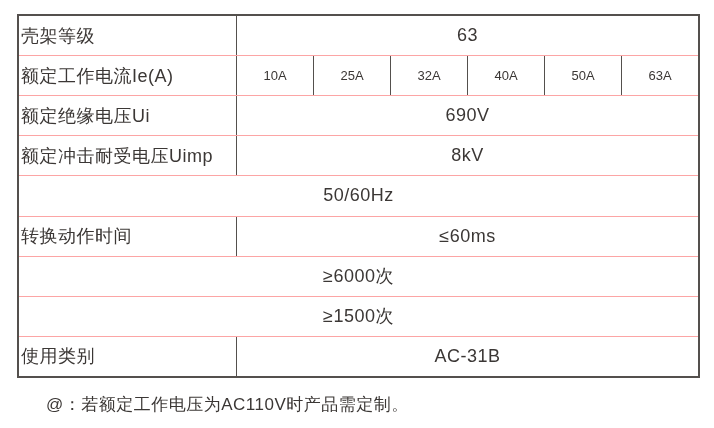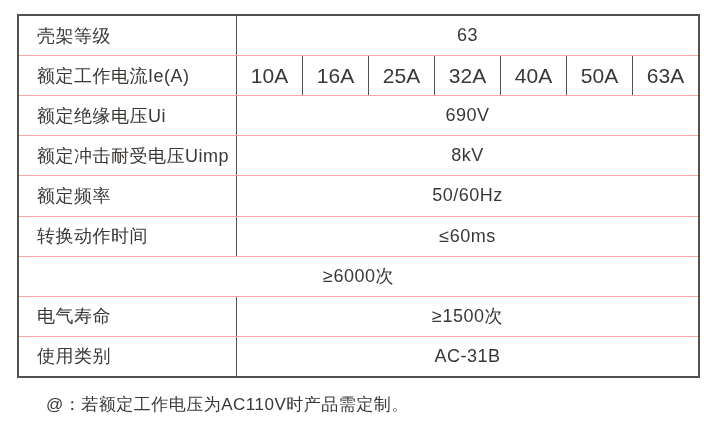--- a/index.html
+++ b/index.html
@@ -30,21 +30,21 @@
     border-top: 1px solid #fca5a5;
     min-height: 0;
   }
   .spec-row:first-child { border-top: none; }
   .label-cell {
     width: 218px;
     flex: 0 0 218px;
     border-right: 1px solid #54504d;
     display: flex;
     align-items: center;
-    padding-left: 18px;
+    padding-left: 2px;
     box-sizing: border-box;
     font-size: 18px;
     letter-spacing: 0.5px;
     white-space: nowrap;
     overflow: hidden;
   }
   .value-cell {
     flex: 1;
     display: flex;
     align-items: center;
@@ -55,21 +55,21 @@
   .current-cells {
     flex: 1;
     display: flex;
   }
   .current-cell {
     flex: 1;
     border-right: 1px solid #54504d;
     display: flex;
     align-items: center;
     justify-content: center;
-    font-size: 21px;
+    font-size: 13px;
   }
   .current-cell:last-child { border-right: none; }
   .sup-mark {
     font-size: 11px;
     position: relative;
     top: -7px;
     margin-left: 1px;
   }
   .footnote {
     position: absolute;
@@ -87,56 +87,53 @@
 
   <div class="spec-row">
     <div class="label-cell">壳架等级</div>
     <div class="value-cell">63</div>
   </div>
 
   <div class="spec-row">
     <div class="label-cell">额定工作电流Ie(A)</div>
     <div class="current-cells">
       <div class="current-cell">10A</div>
-      <div class="current-cell">16A</div>
       <div class="current-cell">25A</div>
       <div class="current-cell">32A</div>
       <div class="current-cell">40A</div>
       <div class="current-cell">50A</div>
       <div class="current-cell">63A</div>
     </div>
   </div>
 
   <div class="spec-row">
     <div class="label-cell">额定绝缘电压Ui</div>
     <div class="value-cell">690V</div>
   </div>
 
   <div class="spec-row">
     <div class="label-cell">额定冲击耐受电压Uimp</div>
     <div class="value-cell">8kV</div>
   </div>
 
 
   <div class="spec-row">
-    <div class="label-cell">额定频率</div>
     <div class="value-cell">50/60Hz</div>
   </div>
 
   <div class="spec-row">
     <div class="label-cell">转换动作时间</div>
     <div class="value-cell">≤60ms</div>
   </div>
 
   <div class="spec-row">
     <div class="value-cell">≥6000次</div>
   </div>
 
   <div class="spec-row">
-    <div class="label-cell">电气寿命</div>
     <div class="value-cell">≥1500次</div>
   </div>
 
   <div class="spec-row">
     <div class="label-cell">使用类别</div>
     <div class="value-cell">AC-31B</div>
   </div>
 
 </div>
 

